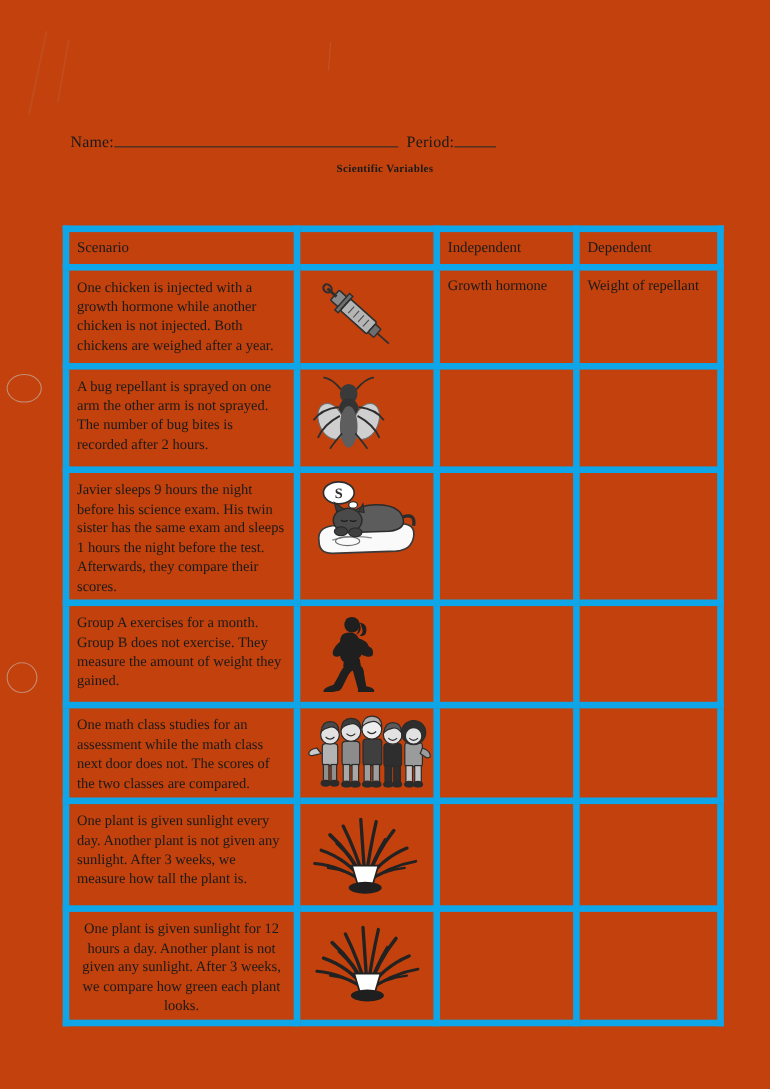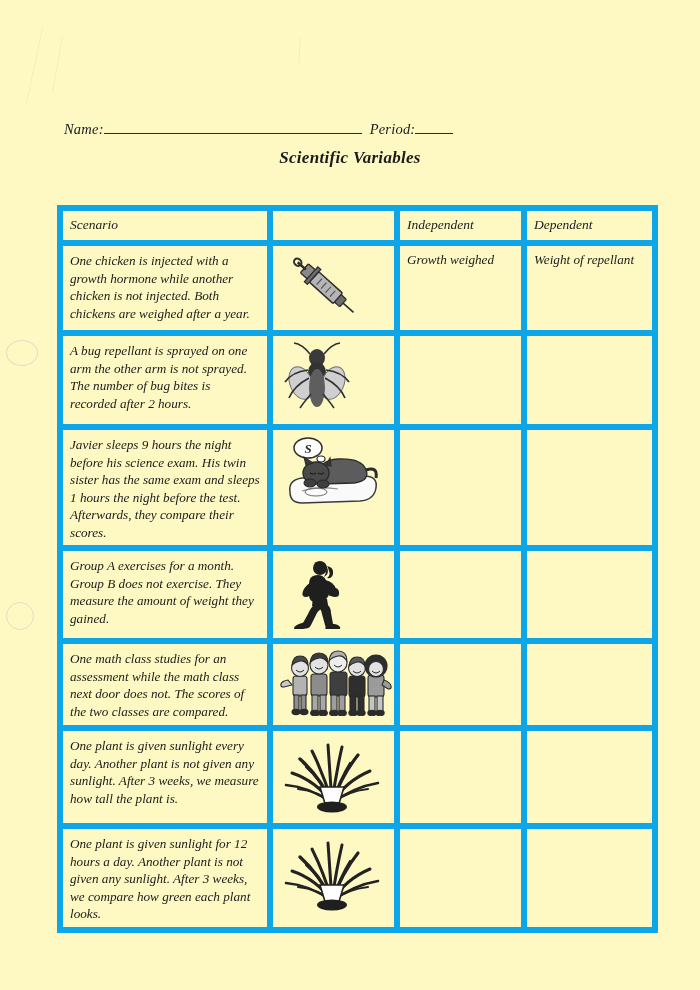--- a/index.html
+++ b/index.html
@@ -14,22 +14,21 @@
     position: relative;
     overflow: hidden;
     font-family: "Liberation Serif", "DejaVu Serif", serif;
     color: #1a1a1a;
   }
 
   
   .page {
     position: absolute;
     inset: 0;
-    background: #fef9c3;
-    font-style: italic;
+    background: #c2410c;
   }
   .scan-artifact {
     position: absolute;
     pointer-events: none;
     opacity: 0.35;
   }
   .streak {
     position: absolute;
     background: transparent;
     border-left: 1px solid #b9b9b9;
@@ -61,21 +60,21 @@
   .rule-name { width: 258px; }
   .rule-period { width: 38px; }
   .gap { display: inline-block; width: 8px; }
 
   .doc-title {
     position: absolute;
     left: 0;
     right: 0;
     top: 148px;
     text-align: center;
-    font-size: 17px;
+    font-size: 10px;
     font-weight: bold;
     letter-spacing: .3px;
   }
   .instructions {
     position: absolute;
     left: 64px;
     top: 174px;
     font-size: 14px;
     letter-spacing: .1px;
   }
@@ -124,21 +123,21 @@
     line-height: 0;
   }
 
   
   .r1 td { height: 74px; margin-left: 24px; }
   .r2 td { height: 78px; margin-top: 22px; }
   .r3 td { height: 102px; }
   .r4 td { height: 77px; }
   .r5 td { height: 71px; }
   .r6 td { height: 82px; }
-  .r7 td { height: 79px; }
+  .r7 td { height: 79px; text-align: center; }
 </style>
 </head>
 <body>
 
 <div class="page">
 
   <div class="scan-artifact">
     <div class="streak" style="left:42px; top:28px; height:78px; transform:rotate(12deg);"></div>
     <div class="streak" style="left:62px; top:36px; height:58px; transform:rotate(10deg);"></div>
     <div class="streak" style="left:300px; top:38px; height:26px; transform:rotate(4deg);"></div>
@@ -184,21 +183,21 @@
                 <line x1="38" y1="29" x2="38" y2="37" stroke="#4a4a4a" stroke-width="1"></line>
                 <line x1="44" y1="29" x2="44" y2="37" stroke="#4a4a4a" stroke-width="1"></line>
                 <line x1="50" y1="29" x2="50" y2="37" stroke="#4a4a4a" stroke-width="1"></line>
                 <line x1="56" y1="29" x2="56" y2="37" stroke="#4a4a4a" stroke-width="1"></line>
                 <rect x="63" y="28" width="7" height="10" rx="1" fill="#6d6d6d" stroke="#2e2e2e" stroke-width="1.3"></rect>
                 <line x1="70" y1="33" x2="84" y2="33" stroke="#2e2e2e" stroke-width="1.6"></line>
               </g>
             </svg>
           </span>
         </td>
-        <td class="answer-text">Growth weighed</td>
+        <td class="answer-text">Growth hormone</td>
         <td class="answer-text">Weight of repellant</td>
       </tr>
 
       <tr class="r2">
         <td class="scenario-text">A bug repellant is sprayed on one arm the other arm is not sprayed. The number of bug bites is recorded after 2 hours.</td>
         <td class="img-cell">
           <span class="icon-wrap">
             <svg width="74" height="70" viewBox="0 0 74 70">
               <path d="M30 12 Q22 2 14 1" stroke="#2e2e2e" stroke-width="1.6" fill="none"></path>
               <path d="M44 12 Q52 2 60 1" stroke="#2e2e2e" stroke-width="1.6" fill="none"></path>

